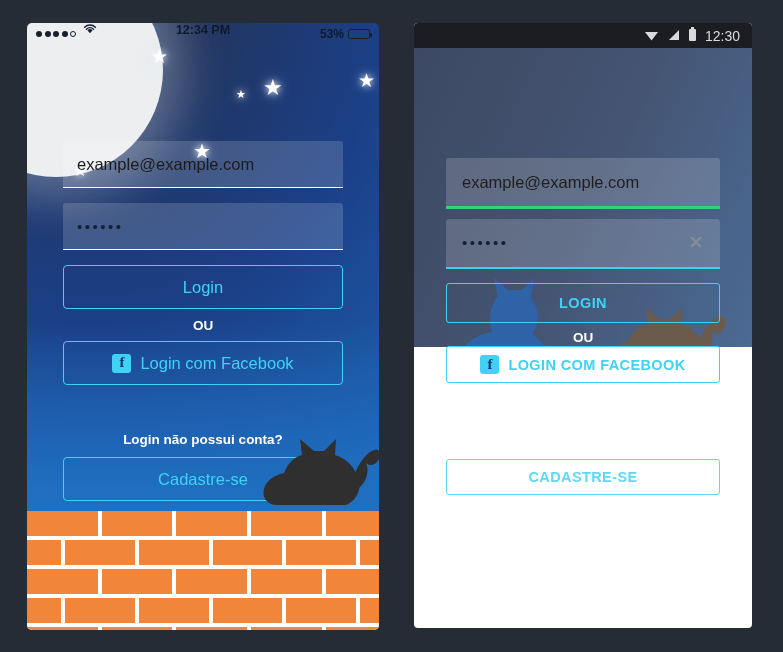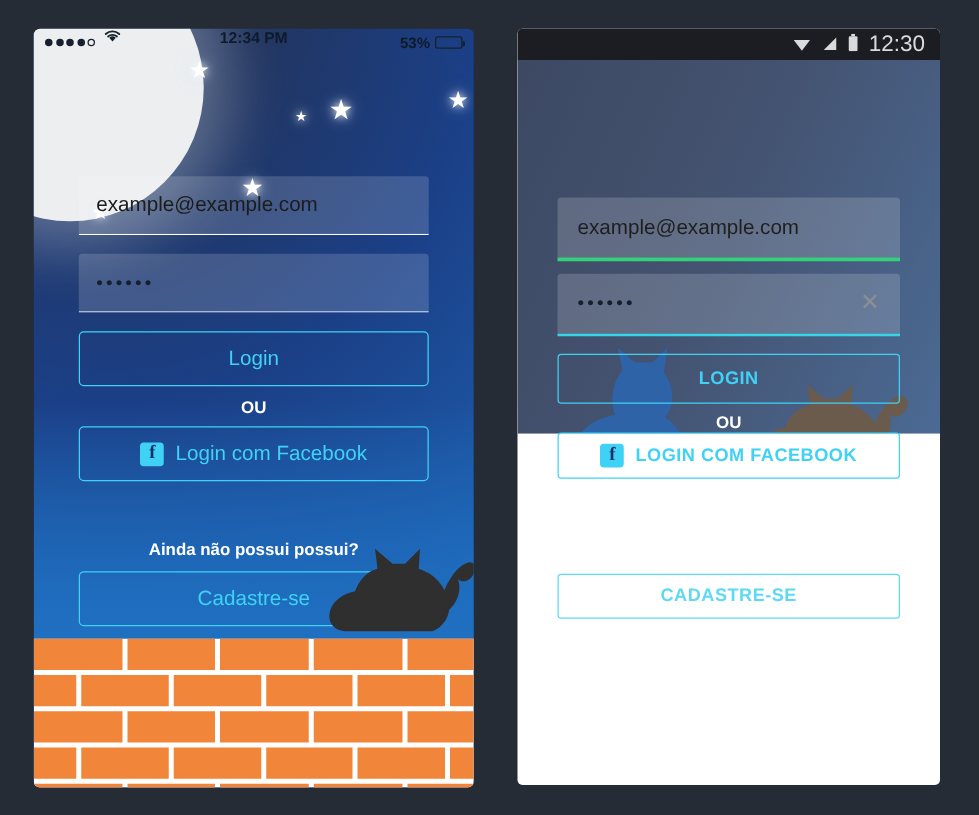--- a/index.html
+++ b/index.html
@@ -106,21 +106,21 @@
   
   .and-phone {
     position:absolute; left:414px; top:23px;
     width:338px; height:605px;
     border-radius:4px; overflow:hidden; background:#ffffff;
   }
   .and-status {
     position:absolute; left:0; right:0; top:0; height:25px;
     background:#1b1d22; display:flex; align-items:center;
     justify-content:flex-end; gap:8px; padding:0 12px;
-    color:#d9dadc; font-size:18px; z-index:6;
+    color:#d9dadc; font-size:14px; z-index:6;
   }
   .and-hero {
     position:absolute; left:0; right:0; top:25px; height:299px;
     background:linear-gradient(118deg, #3e4a63 0%, #42506c 40%, #4a6governa 60%, #4a6b96 100%);
     overflow:hidden;
   }
   .and-hero-bg2 {
     position:absolute; inset:0;
     background:linear-gradient(115deg, #3d4963 0%, #445371 48%, #4b6a94 100%);
   }
@@ -221,21 +221,21 @@
       <div class="ou">OU</div>
       <div class="btn-outline">
         <span class="fb-row">
           <span class="fb-badge">f</span>
           <span>Login com Facebook</span>
         </span>
       </div>
     </div>
 
     <div class="ios-signup">
-      <div class="ios-signup-label">Ainda não possui possui?</div>
+      <div class="ios-signup-label">Login não possui conta?</div>
       <div class="btn-outline">
         <span>Cadastre-se</span>
       </div>
     </div>
 
     <div class="cat-ios">
       <svg width="122" height="92" viewBox="0 0 122 92">
         <g fill="#2f2f30">
           <path d="M18 78 C6 78 2 70 4 62 C6 54 14 48 24 46 C28 36 34 30 42 28
                    L40 12 L54 24 L64 24 L76 12 L75 28

